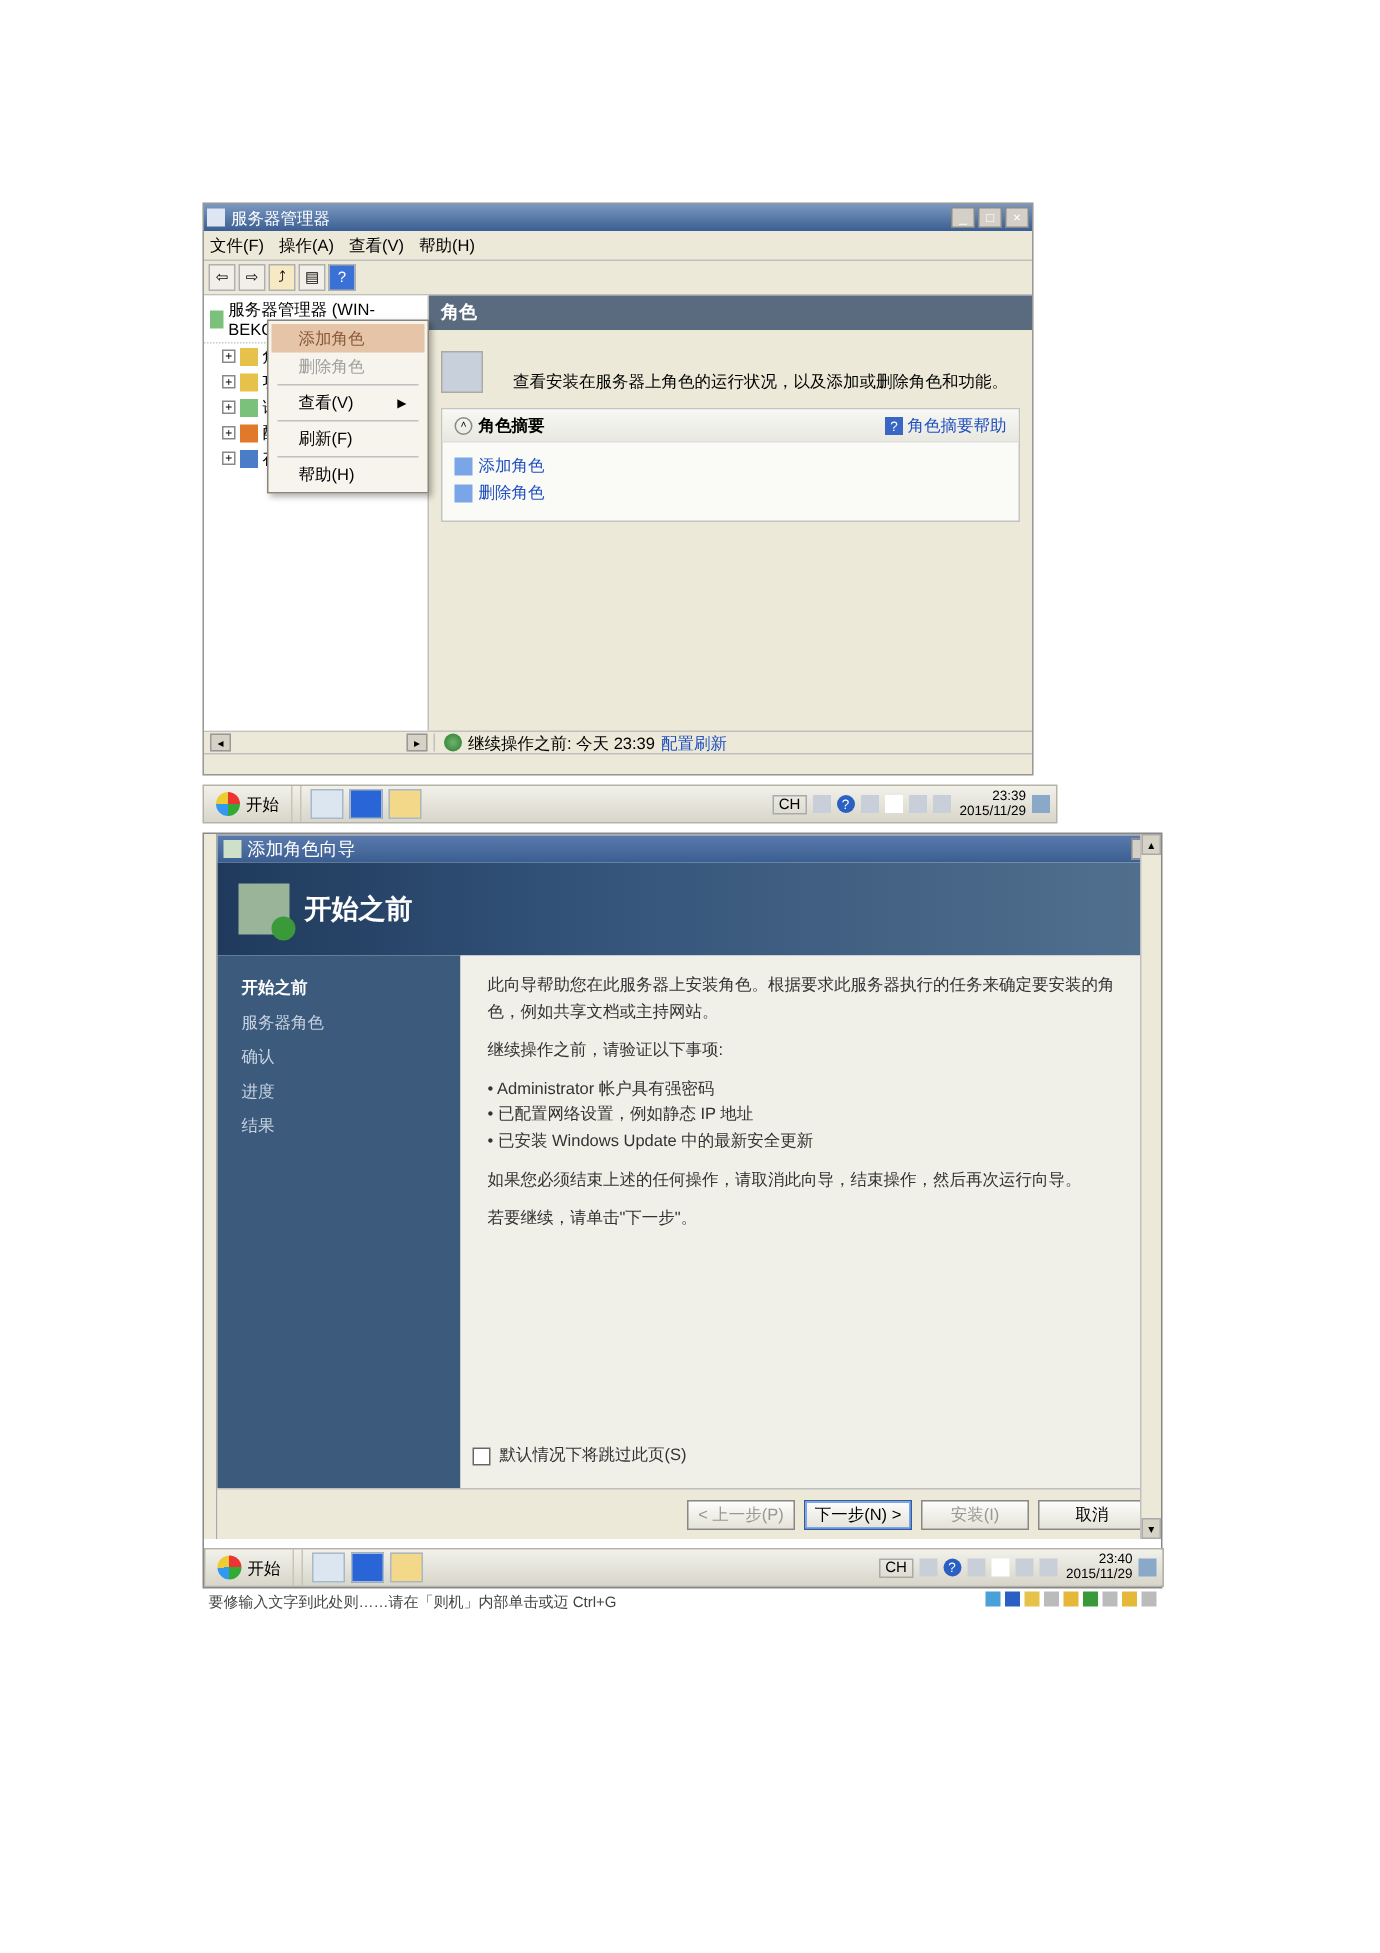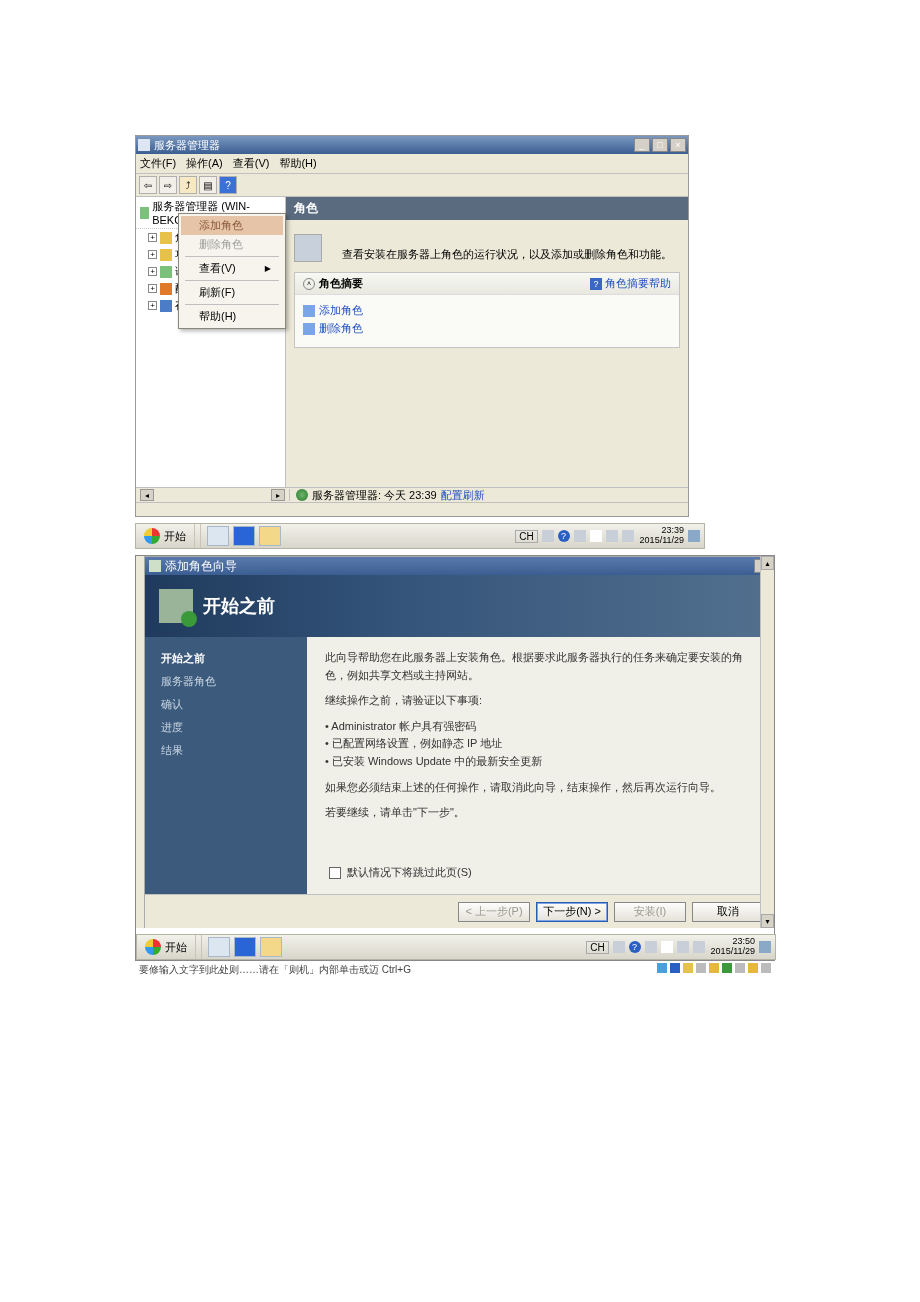--- a/index.html
+++ b/index.html
@@ -71,40 +71,40 @@
 .taskicons .ti.folder { background: #f3d88a; }
 .taskbar .spacer { flex: 1; }
 .tray { display: flex; align-items: center; gap: 4px; padding: 0 4px; }
 .tray .lang { border: 1px solid #aaa; padding: 0 3px; font-size: 10px; }
 .tray .ticon { width: 12px; height: 12px; background: #c8cfd8; }
 .tray .ticon.help { background: #2a60c4; border-radius: 50%; color: #fff; display: inline-flex; align-items: center; justify-content: center; font-size: 9px; }
 .tray .clock { font-size: 9px; text-align: right; line-height: 1.1; margin-left: 2px; }
 
 
 .shot2 { width: 640px; margin-top: 6px; border: 1px solid #888; background: #fff; position: relative; }
-.wiz-container { display: flex; height: 372px; position: relative; }
+.wiz-container { display: flex; height: 470px; position: relative; }
 .leftgutter { width: 8px; background: #ece9d8; }
 .wizwin { flex: 1; border-left: 1px solid #aaa; border-top: 1px solid #aaa; display: flex; flex-direction: column; }
 .wiztitle { height: 18px; background: linear-gradient(#5a7aac,#3b5e92); color: #fff; display: flex; align-items: center; padding: 0 4px; font-size: 12px; }
 .wiztitle .wtico { width: 12px; height: 12px; background: #cfe0c8; margin-right: 4px; }
 .wiztitle .title { flex: 1; }
 .wizheader { height: 62px; background: linear-gradient(90deg,#1f3a5c 0, #34547a 40%, #52708e 100%); display: flex; align-items: center; padding: 0 14px; gap: 10px; }
 .wizheader .hico { width: 34px; height: 34px; background: #9ab49a; position: relative; }
 .wizheader .hico::after { content: ""; position: absolute; right: -4px; bottom: -4px; width: 16px; height: 16px; background: #3a9a3a; border-radius: 50%; }
 .wizheader .htext { color: #fff; font-size: 18px; font-weight: bold; }
 .wizbody { flex: 1; display: flex; }
 .wiznav { width: 162px; background: #3b5a7c; color: #c8d4e2; padding: 10px 0; font-size: 11px; }
 .wiznav .navitem { padding: 4px 16px; cursor: default; }
 .wiznav .navitem.active { color: #fff; font-weight: bold; }
 .wizmain { flex: 1; background: #f0efe8; padding: 12px 18px; font-size: 11px; line-height: 1.6; color: #333; position: relative; }
 .wizmain p { margin-bottom: 8px; }
 .wizmain .bullets { margin: 4px 0 8px 0; }
 .wizmain .bullets div::before { content: "• "; }
 .watermark { position: absolute; left: 40px; right: 40px; top: 6px; text-align: center; font-size: 30px; color: rgba(180,180,180,.35); letter-spacing: 2px; pointer-events: none; z-index: 5; font-family: Arial; }
-.skipbox { position: absolute; left: 22px; bottom: 12px; display: flex; align-items: center; gap: 6px; }
+.skipbox { position: absolute; left: 8px; bottom: 12px; display: flex; align-items: center; gap: 6px; }
 .skipbox .cb { width: 12px; height: 12px; border: 1px solid #666; background: #fff; }
 .wizbtns { height: 34px; background: #ece9d8; border-top: 1px solid #c0c0c0; display: flex; justify-content: flex-end; align-items: center; gap: 6px; padding: 0 10px; }
 .btn { min-width: 72px; height: 20px; border: 1px solid #888; background: linear-gradient(#fdfdfc,#e4e2d8); font-size: 11px; cursor: default; display: inline-flex; align-items: center; justify-content: center; padding: 0 6px; }
 .btn.disabled { color: #9a988f; }
 .btn.default { border: 1px solid #2a5db0; box-shadow: 0 0 0 1px #7aa6e8 inset; }
 .scrollbar-r { position: absolute; right: 0; top: 0; bottom: 0; width: 14px; background: #ece9d8; border-left: 1px solid #c0c0c0; }
 .scrollbar-r .sbtn { height: 14px; background: #d6d2c6; border: 1px solid #aaa; display: flex; align-items: center; justify-content: center; font-size: 8px; }
 .scrollbar-r .strack { flex: 1; }
 .scrollbar-r-inner { display: flex; flex-direction: column; height: 100%; }
 
@@ -231,21 +231,21 @@
         </div>
       </div>
     </div>
 
     <div class="statusbar">
       <div class="scrollbox">
         <span class="navbtn">◂</span>
         <span class="navbtn">▸</span>
       </div>
       <span class="gicon"></span>
-      <span>服务器管理器:</span>
+      <span>继续操作之前:</span>
       <span style="margin-left:3px">今天 23:39</span>
       <span class="reflink">配置刷新</span>
     </div>
     <div class="win1-spacer"></div>
   </div>
 
   <div class="taskbar">
     <div class="startbtn">
       <span class="orb"></span>
       <span>开始</span>
@@ -340,21 +340,21 @@
       <div class="spacer"></div>
       <div class="tray">
         <span class="lang">CH</span>
         <span class="ticon"></span>
         <span class="ticon help">?</span>
         <span class="ticon"></span>
         <span class="ticon" style="background:#fff"></span>
         <span class="ticon"></span>
         <span class="ticon"></span>
         <div class="clock">
-          <div>23:50</div>
+          <div>23:40</div>
           <div>2015/11/29</div>
         </div>
         <span class="ticon" style="background:#8aa8c8"></span>
       </div>
     </div>
   </div>
 
   <div class="footer-scratch">
     <span>要修输入文字到此处则……请在「则机」内部单击或迈  Ctrl+G</span>
     <span class="icons">

